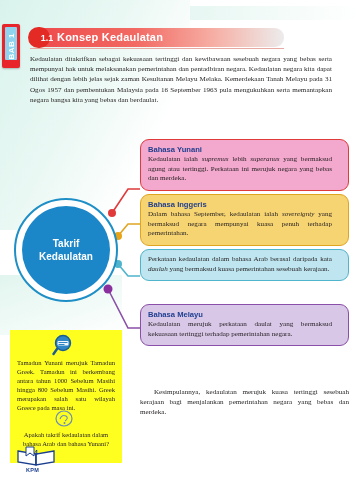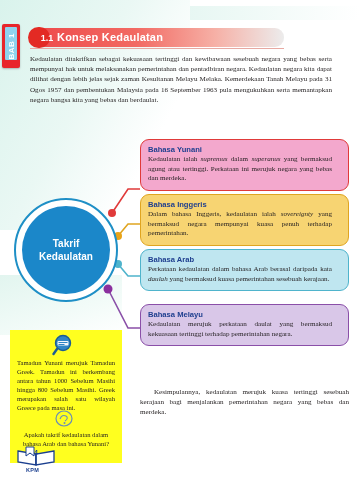--- a/index.html
+++ b/index.html
@@ -226,30 +226,29 @@
     </svg>
 
     <div class="circle-ring"></div>
     <div class="circle-core">
       <span>Takrif</span>
       <span>Kedaulatan</span>
     </div>
 
     <div class="cbox" id="box0">
       <div class="ttl">Bahasa Yunani</div>
-      <div class="bdy"><span>Kedaulatan ialah </span><i>supremus</i><span> dalam </span><i>superanus</i><span> yang bermaksud agung atau tertinggi. Perkataan ini merujuk negara yang bebas dan merdeka.</span></div>
+      <div class="bdy"><span>Kedaulatan ialah </span><i>supremus</i><span> lebih </span><i>superanus</i><span> yang bermaksud agung atau tertinggi. Perkataan ini merujuk negara yang bebas dan merdeka.</span></div>
     </div>
 
     <div class="cbox" id="box1">
       <div class="ttl">Bahasa Inggeris</div>
-      <div class="bdy"><span>Dalam bahasa Inggeris, kedaulatan ialah </span><i>sovereignty</i><span> yang bermaksud negara mempunyai kuasa penuh terhadap pemerintahan.</span></div>
+      <div class="bdy"><span>Dalam bahasa September, kedaulatan ialah </span><i>sovereignty</i><span> yang bermaksud negara mempunyai kuasa penuh terhadap pemerintahan.</span></div>
     </div>
 
     <div class="cbox" id="box2">
-      <div class="ttl">Bahasa Arab</div>
       <div class="bdy"><span>Perkataan kedaulatan dalam bahasa Arab berasal daripada kata </span><i>daulah</i><span> yang bermaksud kuasa pemerintahan sesebuah kerajaan.</span></div>
     </div>
 
     <div class="cbox" id="box3">
       <div class="ttl">Bahasa Melayu</div>
       <div class="bdy">Kedaulatan merujuk perkataan daulat yang bermaksud kekuasaan tertinggi terhadap pemerintahan negara.</div>
     </div>
   </div>
 
   <div class="info-panel">

